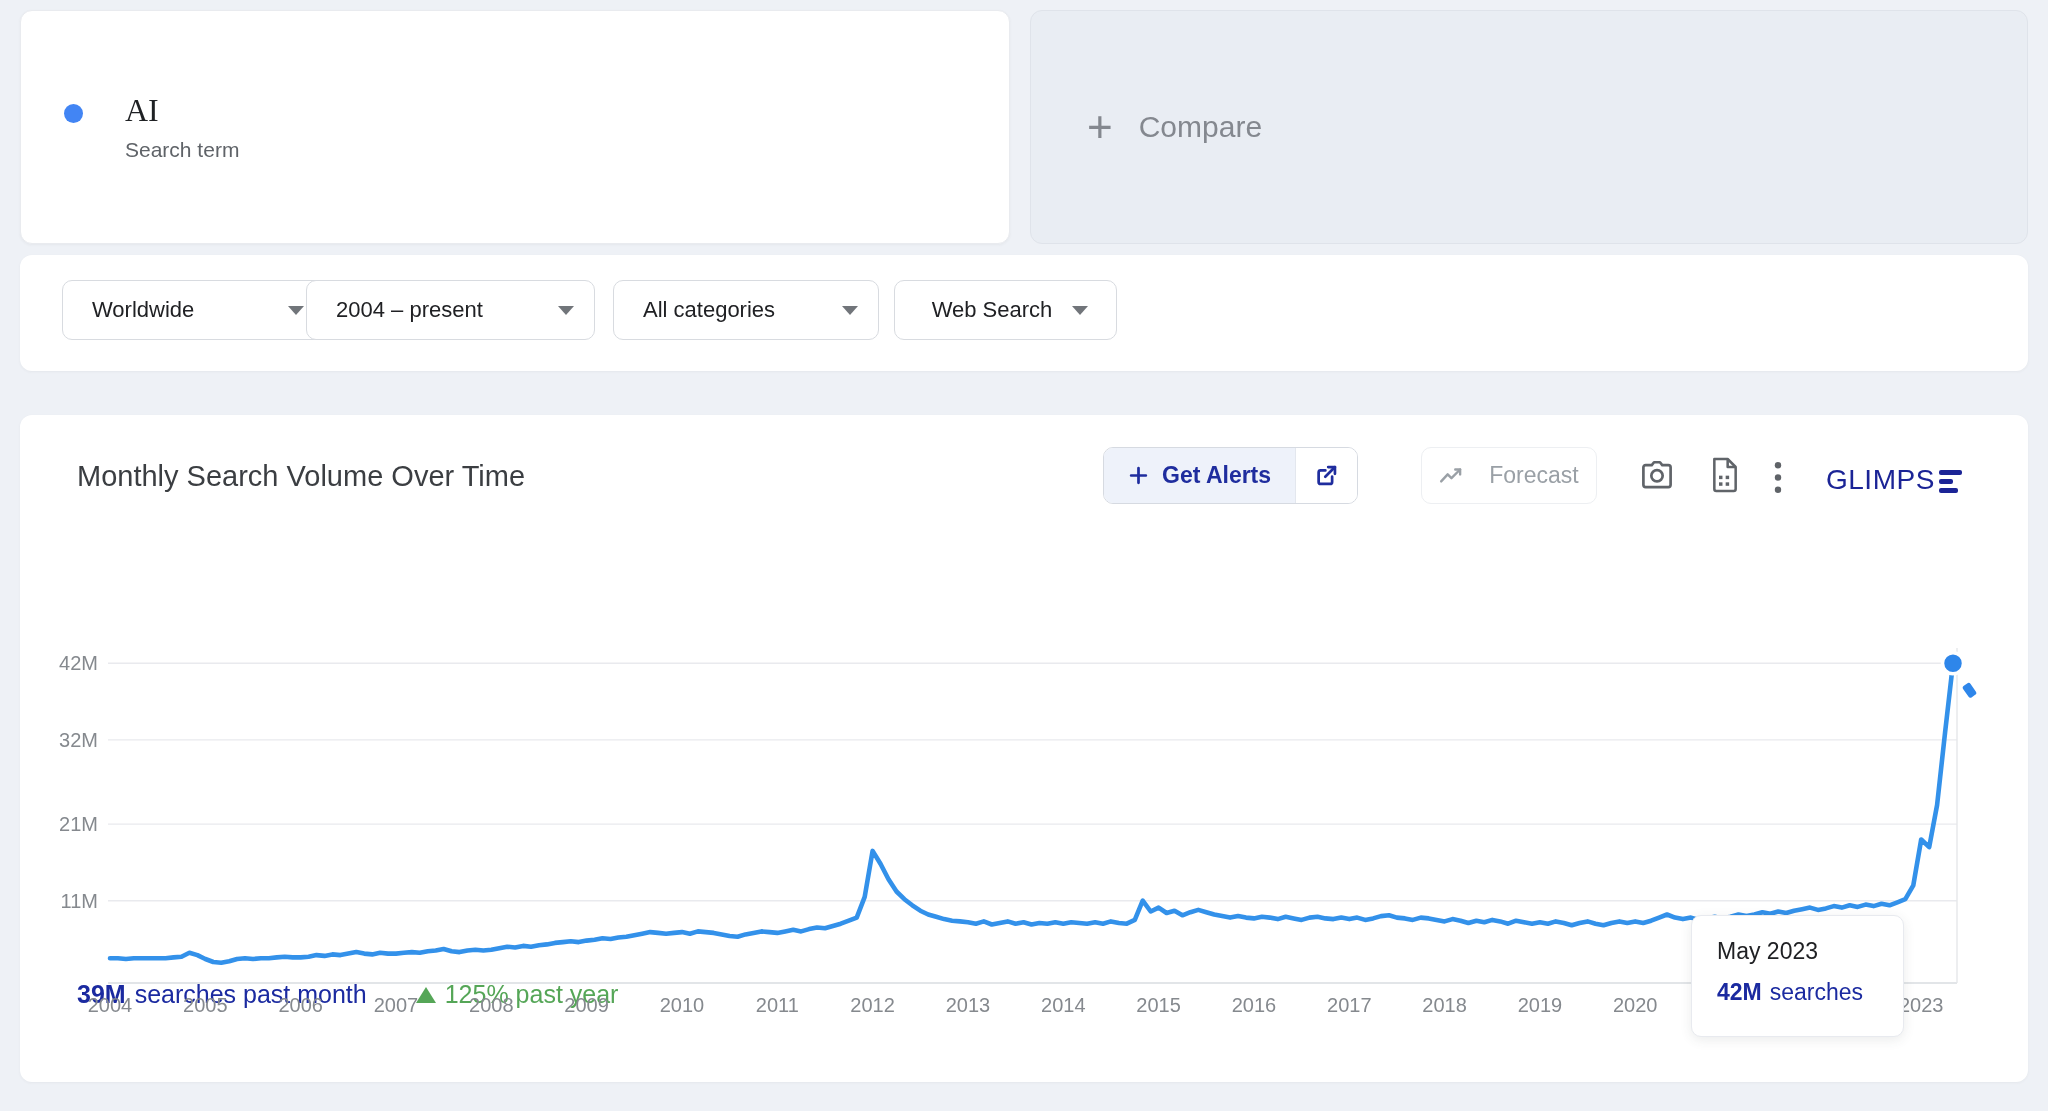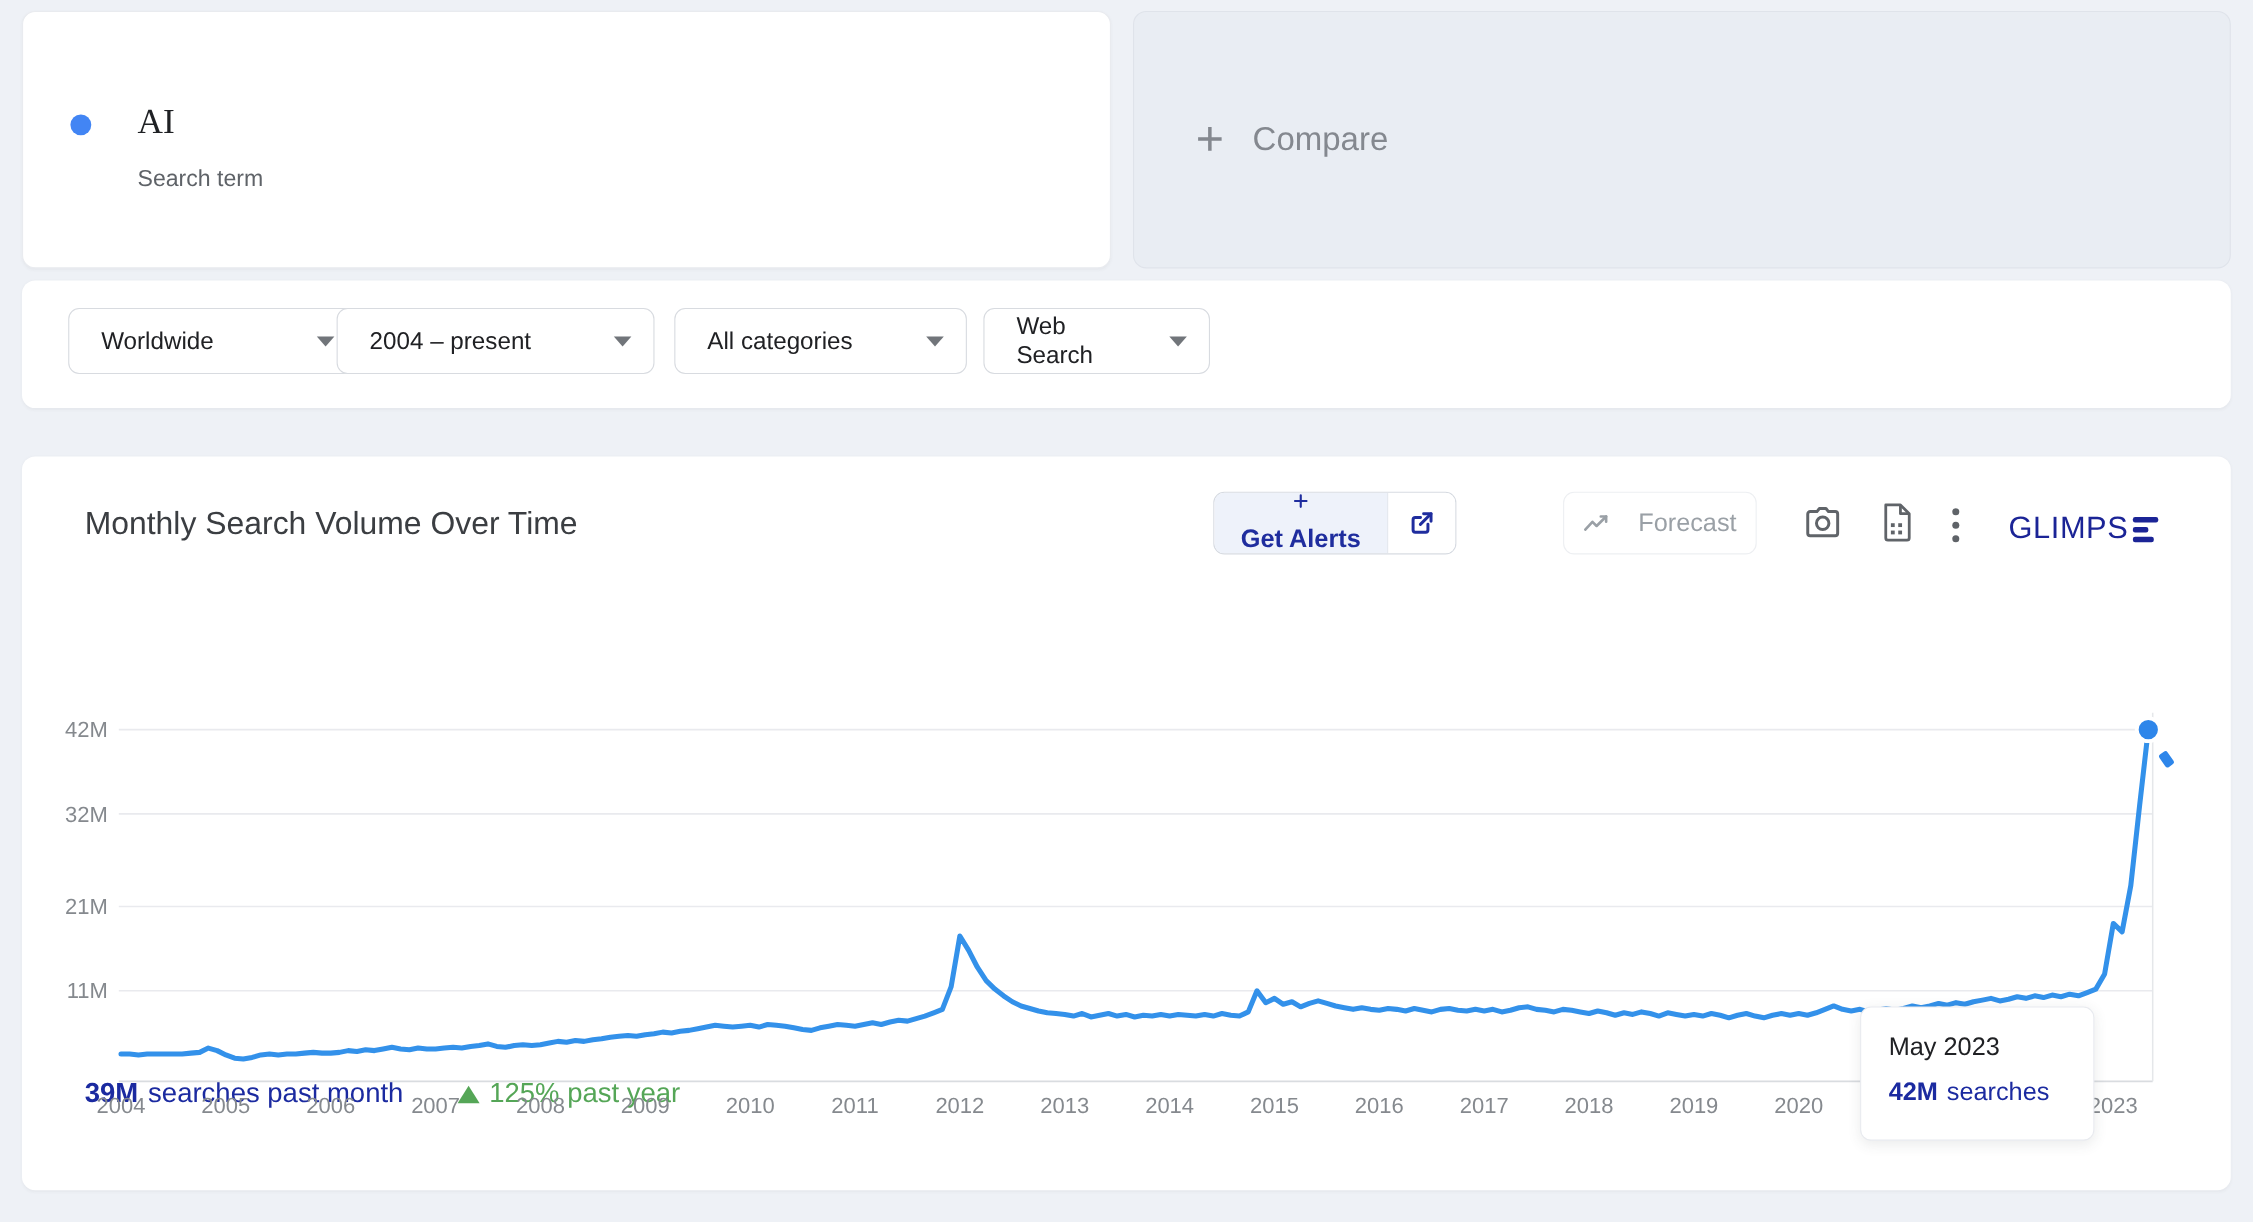--- a/index.html
+++ b/index.html
@@ -7,21 +7,21 @@
   .page { position:relative; width:2048px; height:1111px; background:#eef1f6; overflow:hidden; }
 
   
   .term-card {
     position:absolute; left:20px; top:10px; width:990px; height:234px;
     background:#ffffff; border:1px solid #e9ebef; border-radius:12px;
     box-shadow:0 1px 3px rgba(60,64,67,.05);
   }
   .term-dot { position:absolute; left:43px; top:93px; width:19px; height:19px; border-radius:50%; }
   .term-name { position:absolute; left:104px; top:81px; font-size:32px; color:#1f2124;font-family:Liberation Serif, serif; }
-  .term-type { position:absolute; left:104px; top:140px; font-size:21px; color:#5f6368; }
+  .term-type { position:absolute; left:104px; top:127px; font-size:21px; color:#5f6368; }
 
   .compare-card {
     position:absolute; left:1030px; top:10px; width:998px; height:234px;
     background:#e9edf3; border:1px solid #dfe3ea; border-radius:12px;
     display:flex; align-items:center; cursor:pointer;
   }
   .compare-plus { margin-left:56px; font-size:44px; font-weight:300; color:#84888f; line-height:1; }
   .compare-label { margin-left:26px; font-size:30px; font-weight:400; color:#84888f; }
 
   
@@ -37,37 +37,37 @@
   }
   .pill .pill-label { font-size:22px; color:#202124; }
   .caret {
     width:0; height:0; margin-left:20px;
     border-left:8px solid transparent; border-right:8px solid transparent;
     border-top:9px solid #71757a;
   }
   .pill-geo { left:42px;  width:263px; }
   .pill-time { left:286px; width:289px; }
   .pill-cat { left:593px; width:266px; }
-  .pill-src { left:874px; width:206px;justify-content:center; }
+  .pill-src { left:874px; width:223px;justify-content:center; }
 
   
   .chart-card {
     position:absolute; left:20px; top:415px; width:2008px; height:667px;
     background:#ffffff; border-radius:12px; box-shadow:0 1px 3px rgba(60,64,67,.05);
   }
   .chart-title { position:absolute; left:57px; top:45px; font-size:29px; color:#3b3e42; }
 
   .get-alerts {
     position:absolute; left:1083px; top:32px; height:57px;
     display:flex; border:1px solid #d6dae1; border-radius:10px; overflow:hidden;
     background:#fff; cursor:pointer;
   }
   .ga-main {
     display:flex; align-items:center; gap:13px; padding:0 24px;
-    background:#eef2fa; font-size:23px; font-weight:600; color:#1f2d9e;flex-direction:column;
+    background:#eef2fa; font-size:23px; font-weight:600; color:#1f2d9e;
   }
   .ga-ext { width:62px; display:flex; align-items:center; justify-content:center; background:#fff; border-left:1px solid #e3e7ee; }
 
   .forecast-btn {
     position:absolute; left:1401px; top:32px; width:176px; height:57px;
     border:1px solid #edeff2; border-radius:10px; background:#fff;
     display:flex; align-items:center; justify-content:center; gap:24px;
     font-size:23px; font-weight:500; color:#9aa0a6;
   }
   .icon-btn { position:absolute; background:none; border:none; cursor:pointer; }

